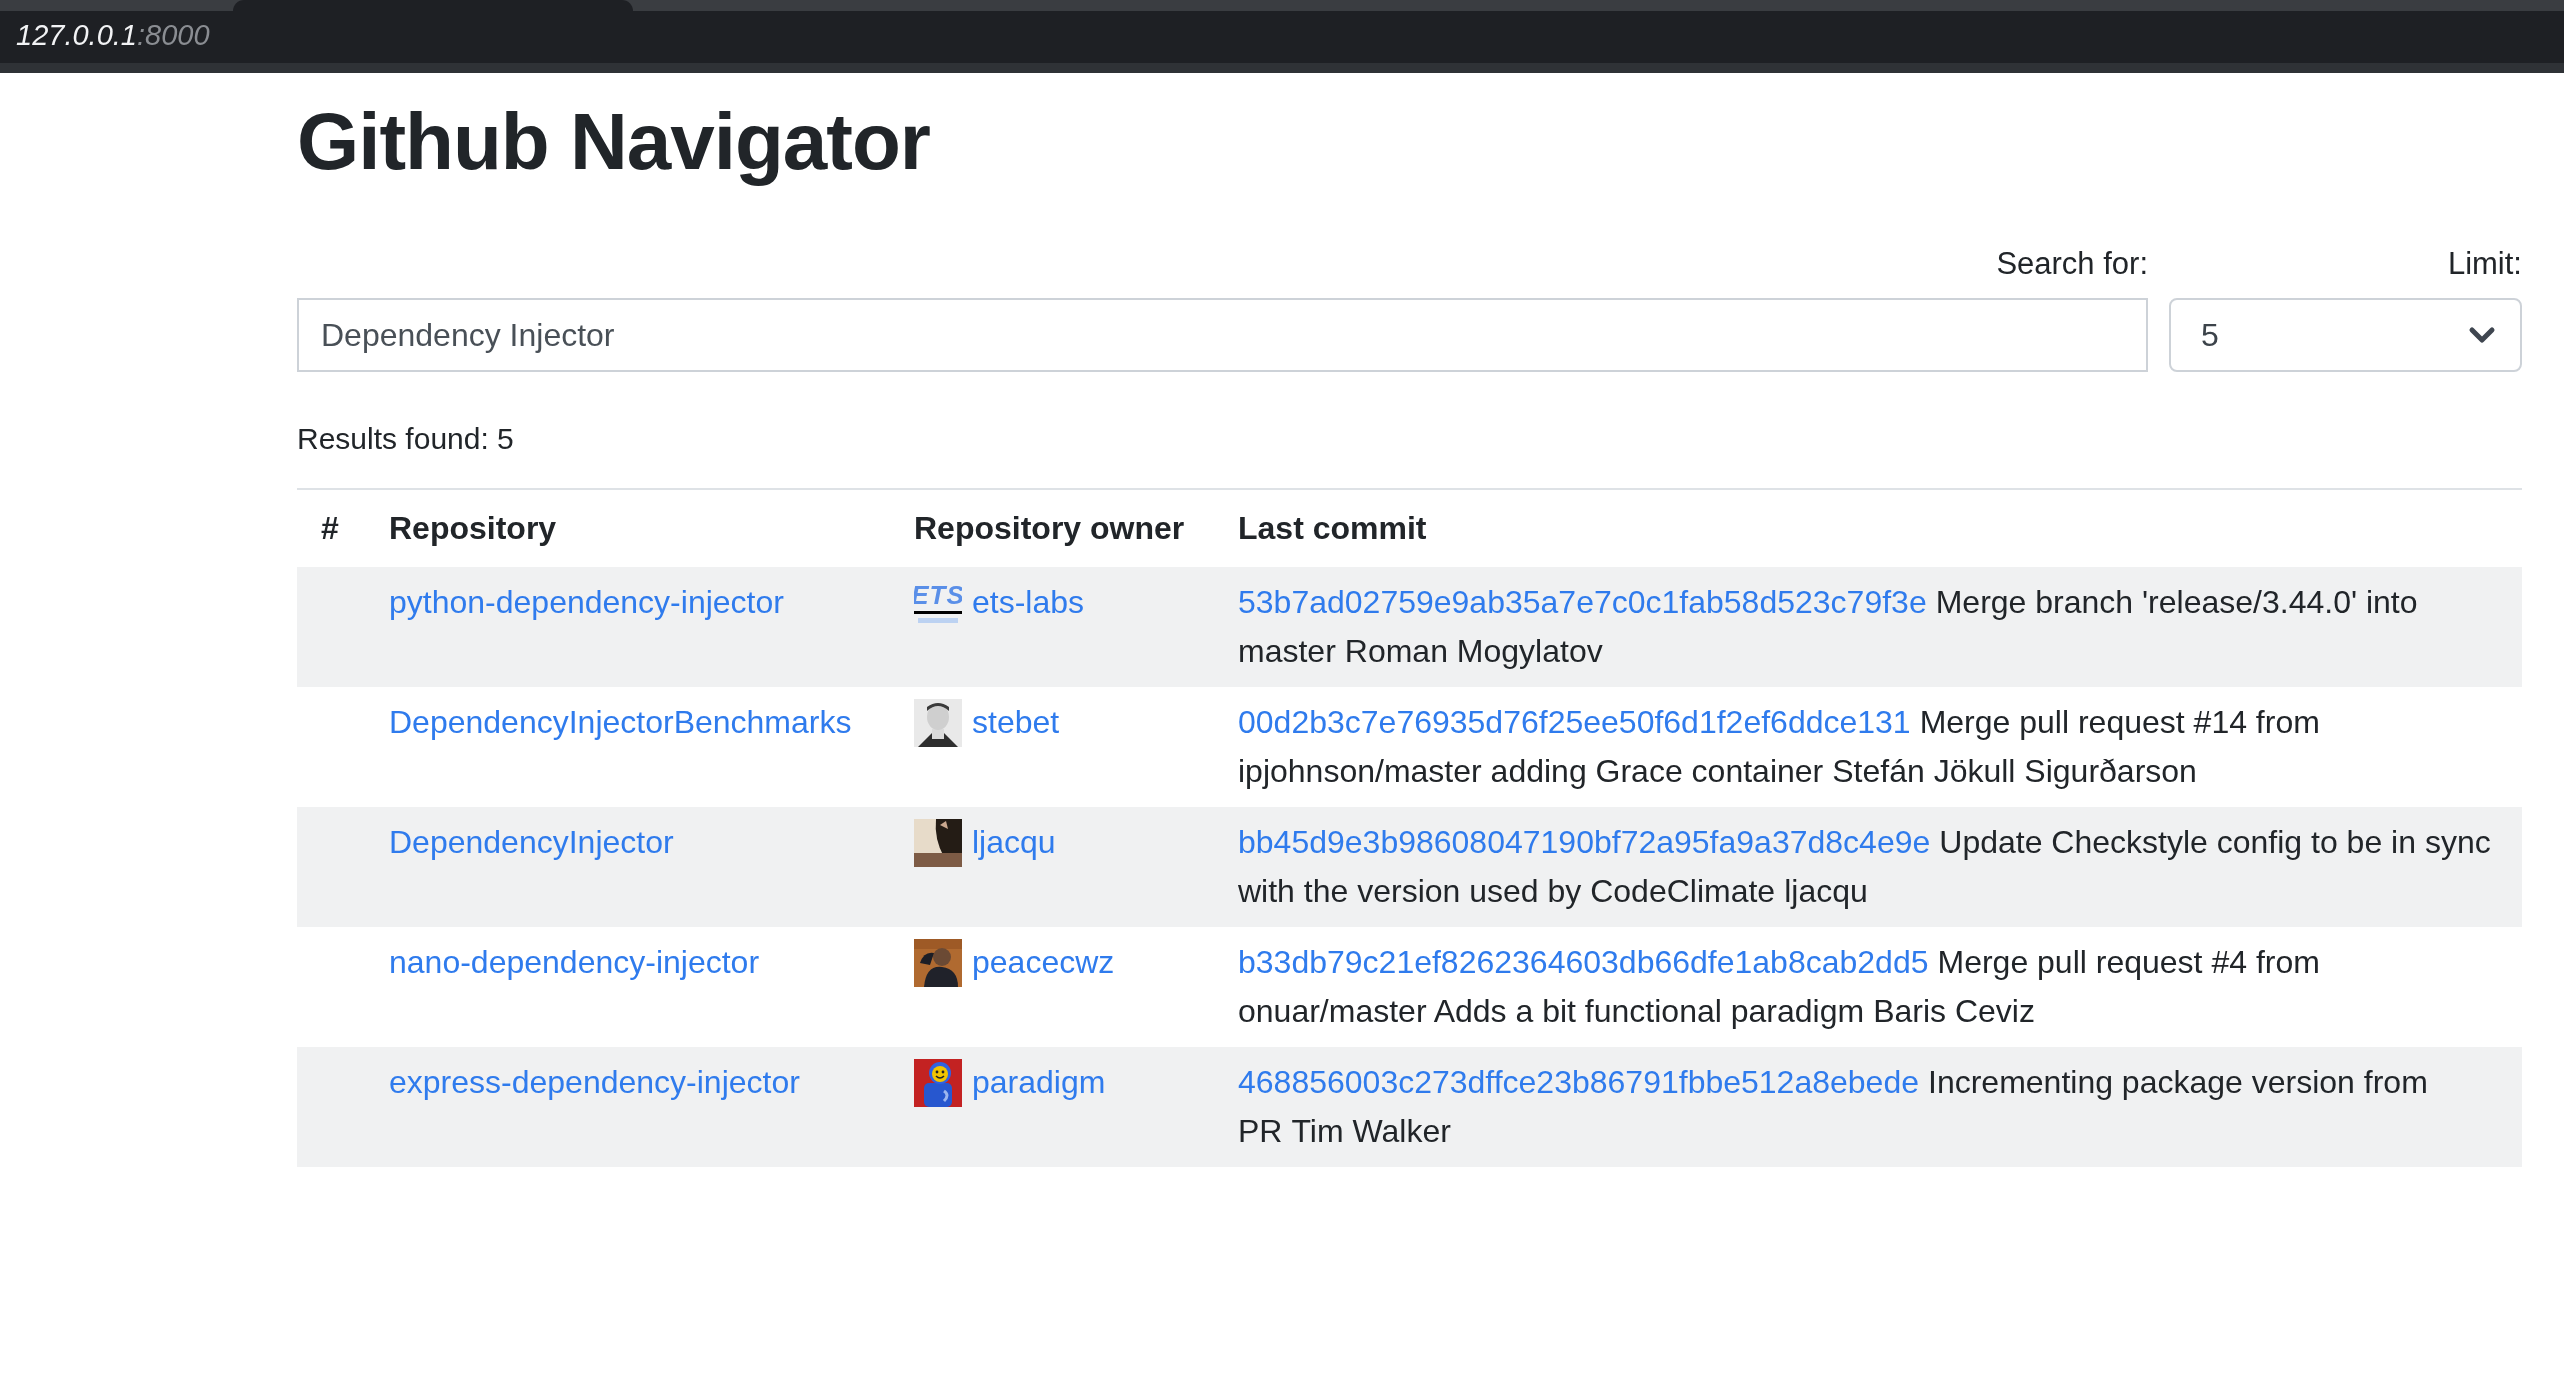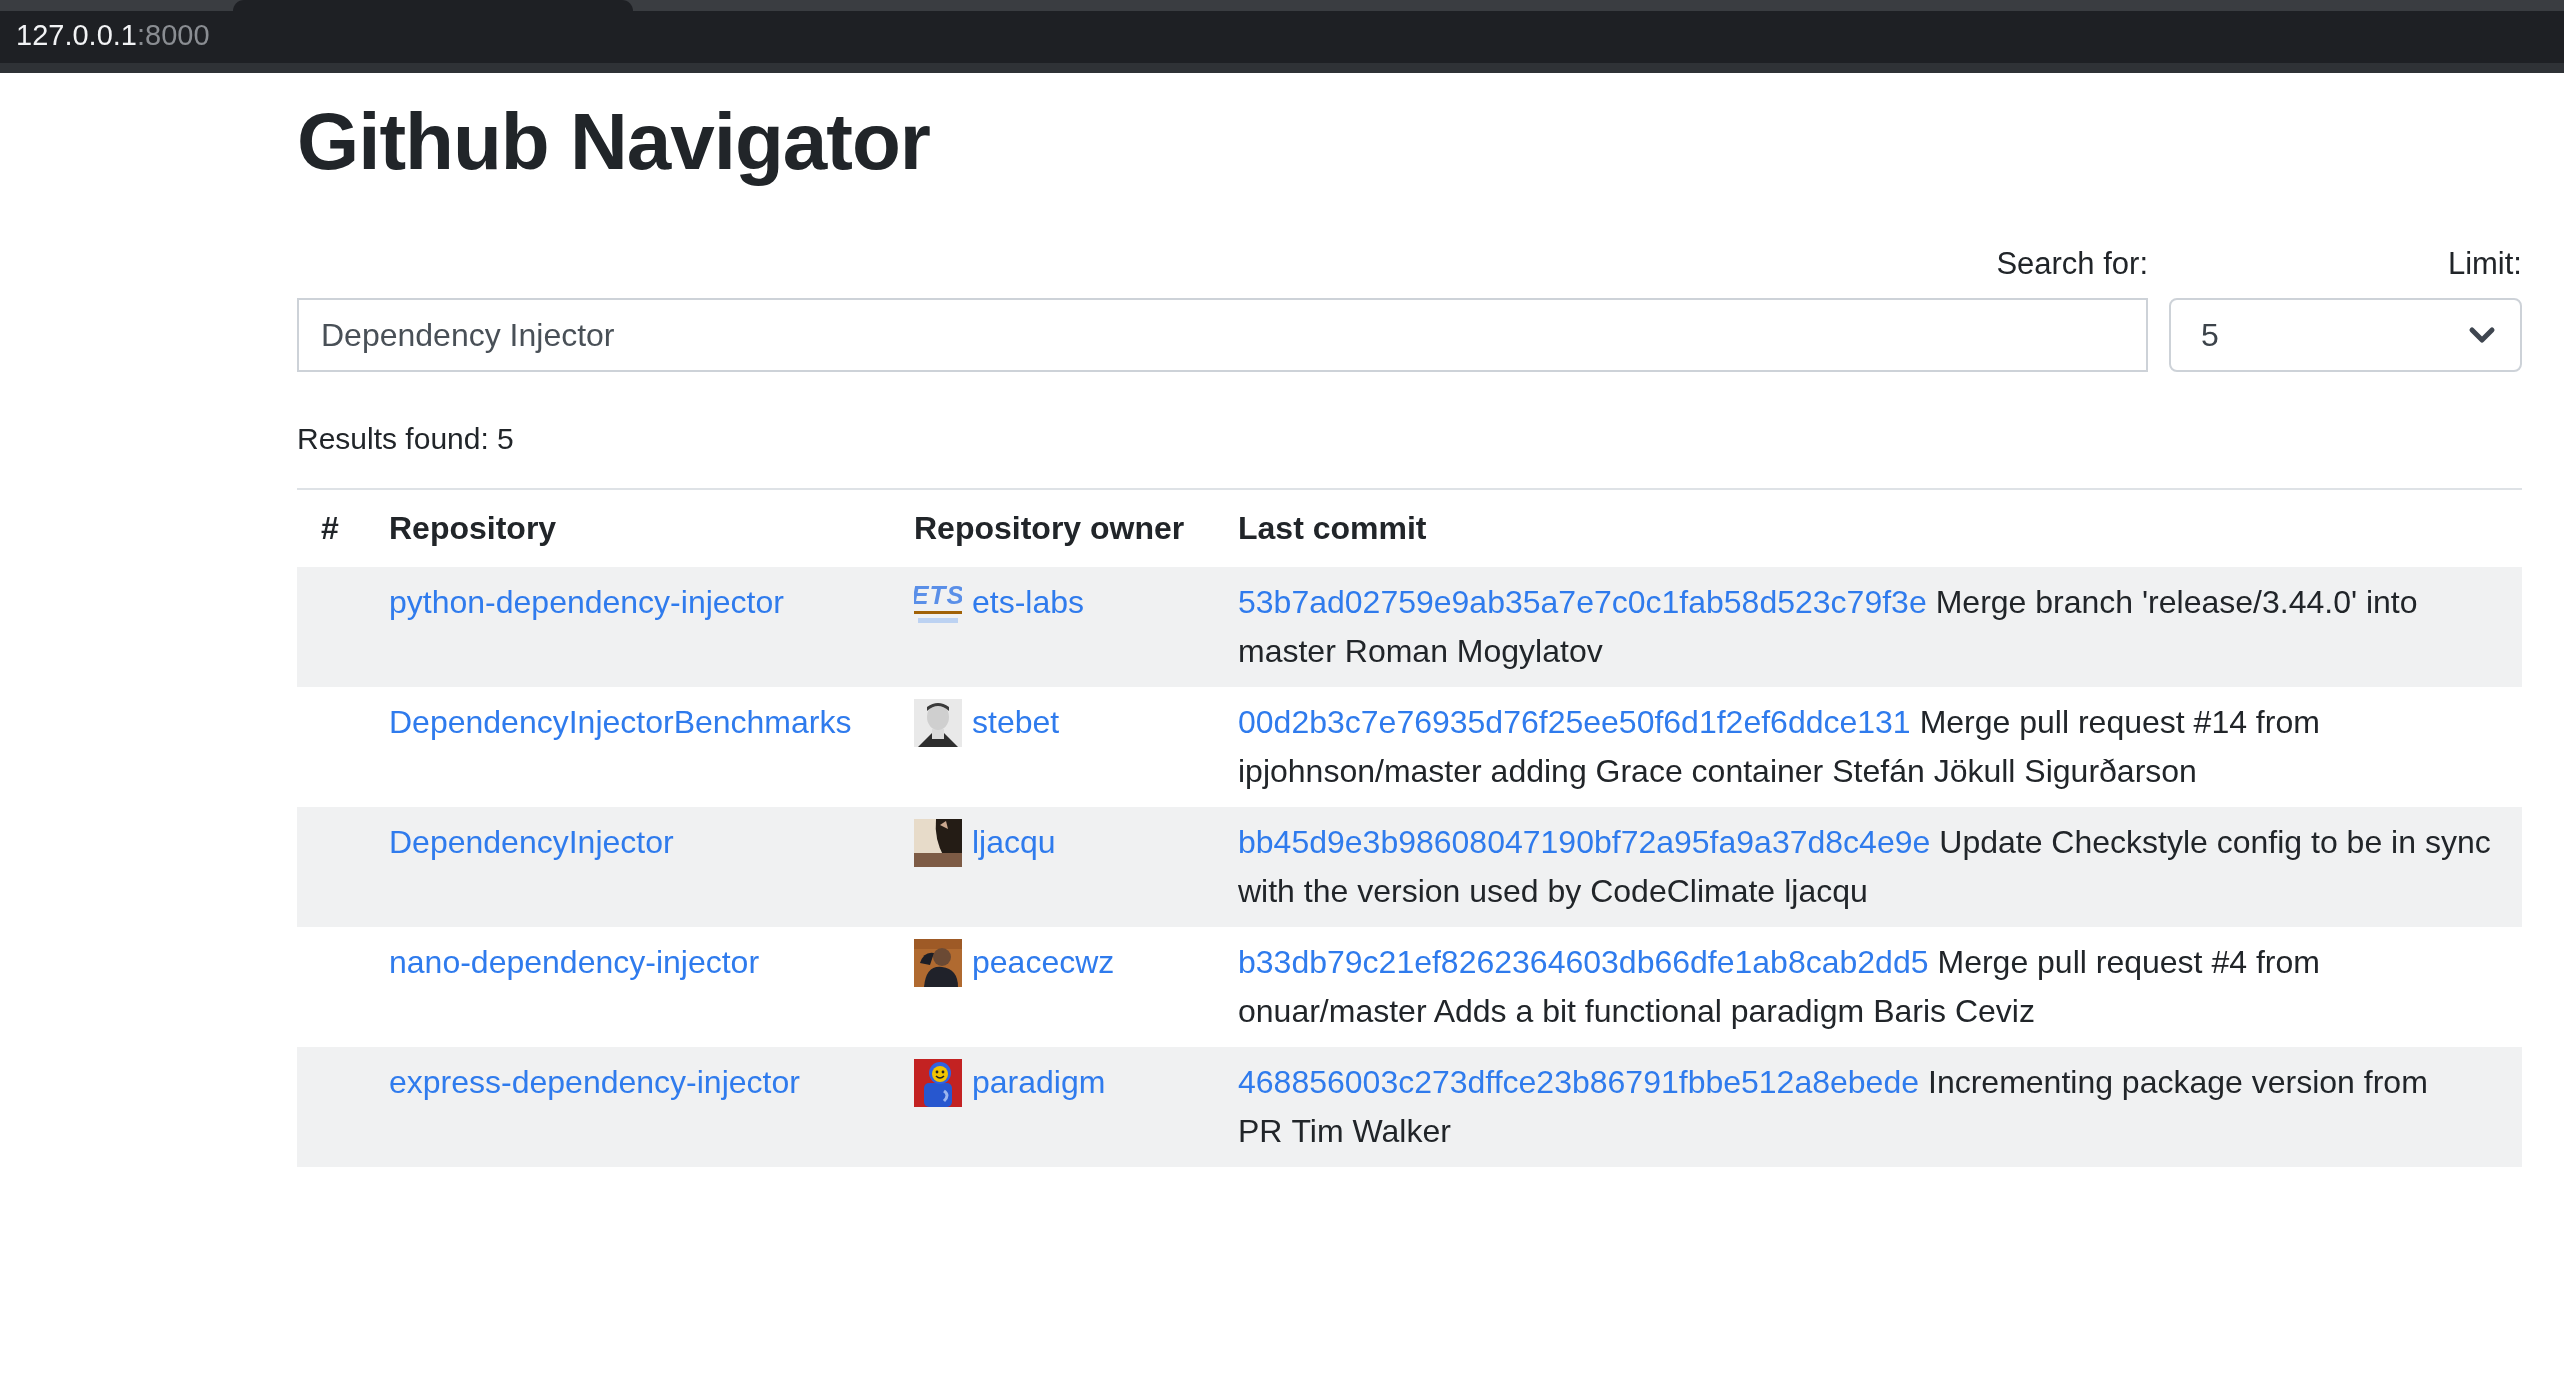--- a/index.html
+++ b/index.html
@@ -11,21 +11,21 @@
     color: #212529;
     overflow: hidden;
   }
 
   
   .chrome { position: relative; height: 73px; background: #1e2024; }
   .tabstrip { position: absolute; top: 0; left: 0; right: 0; height: 11px; background: #3a3d41; }
   .active-tab { position: absolute; top: 0; left: 233px; width: 400px; height: 11px;
                 background: #1e2024; border-radius: 12px 12px 0 0; }
   .chrome-bottom { position: absolute; bottom: 0; left: 0; right: 0; height: 10px; background: #2f3236; }
-  .urlbar { position: absolute; left: 16px; top: 17px; font-size: 29px; line-height: 36px; }
+  .urlbar { position: absolute; left: 16px; top: 17px; font-size: 29px; line-height: 36px; font-style: italic; }
   .urlbar .host { color: #f2f3f5; }
   .urlbar .port { color: #8a8d92; }
 
   
   .container { margin-left: 297px; width: 2225px; }
   h1.page-title { font-size: 80px; font-weight: 700; line-height: 1.2;
                   margin: 21px 0 46px 0; color: #212529; letter-spacing: -1px; }
 
   .form-row { display: flex; justify-content: space-between; align-items: flex-end; }
   .form-col-search { width: 1851px; }
@@ -65,21 +65,21 @@
 
   
   .owner-cell-inner { display: flex; align-items: center; }
   .avatar-box { width: 48px; height: 48px; margin-right: 10px; flex: 0 0 48px; display: inline-flex;
                 align-items: center; justify-content: center; overflow: hidden; }
   .avatar-box svg { display: block; }
 
   
   .avatar-ets { display: flex; flex-direction: column; align-items: center; justify-content: center; }
   .ets-text { font-style: italic; font-weight: 700; font-size: 26px; line-height: 1;
-              color: #5a8fe8; border-bottom: 3px solid #a16207; padding: 0 1px 3px 1px; letter-spacing: 1px; }
+              color: #5a8fe8; border-bottom: 3px solid #000000; padding: 0 1px 3px 1px; letter-spacing: 1px; }
   .ets-sub { margin-top: 4px; width: 40px; height: 5px; background: #bcd2f2; }
 </style>
 </head>
 <body>
 
 <div class="chrome">
   <div class="tabstrip"></div>
   <div class="active-tab"></div>
   <div class="urlbar">
     <span class="host">127.0.0.1</span><span class="port">:8000</span>

